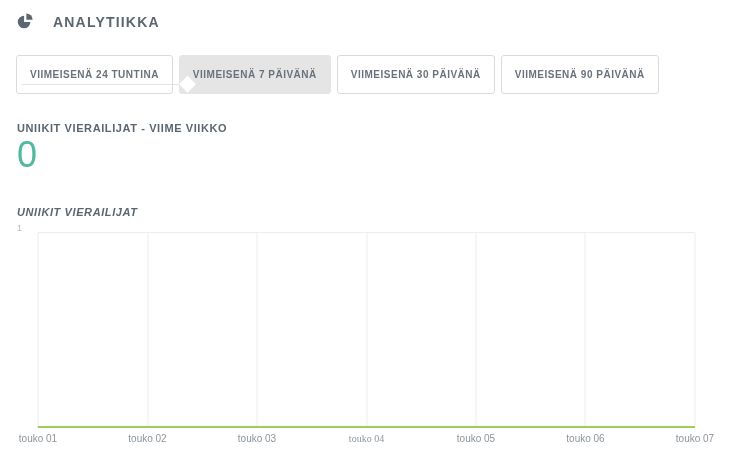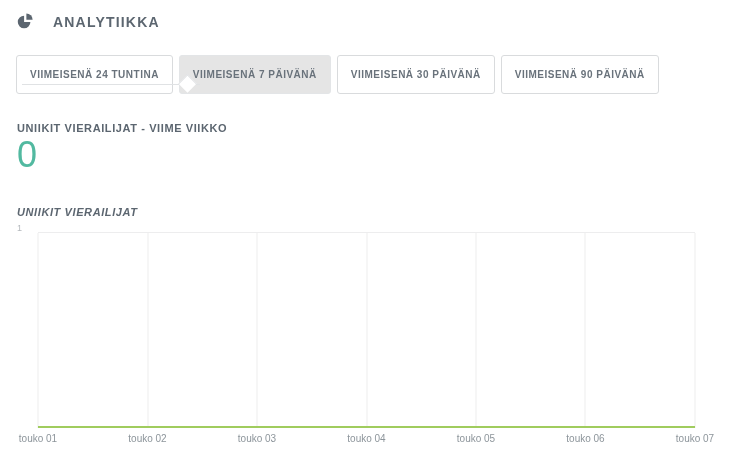--- a/index.html
+++ b/index.html
@@ -90,17 +90,17 @@
       <div class="gridline" style="left: 100%;"></div>
     </div>
   <svg class="plot-line-svg" viewBox="0 0 657 196" preserveAspectRatio="none">
     <polyline fill="none" stroke-width="2" points="0,195 109.5,195 219,195 328.5,195 438,195 547.5,195 657,195" stroke="#a0cc5e"></polyline>
   </svg>
 </div>
 <div class="x-labels">
     <span class="x-label" style="left: 0%;">touko 01</span>
     <span class="x-label" style="left: 16.6667%;">touko 02</span>
     <span class="x-label" style="left: 33.3333%;">touko 03</span>
-    <span class="x-label" style="left: 50%;">touko 04</span>
+    <span class="x-label" style="left: 50%; font-family: Liberation Serif, serif;">touko 04</span>
     <span class="x-label" style="left: 66.6667%;">touko 05</span>
     <span class="x-label" style="left: 83.3333%; text-align: center;">touko 06</span>
     <span class="x-label" style="left: 100%; text-align: right;">touko 07</span>
   </div>
 
 </body></html>

